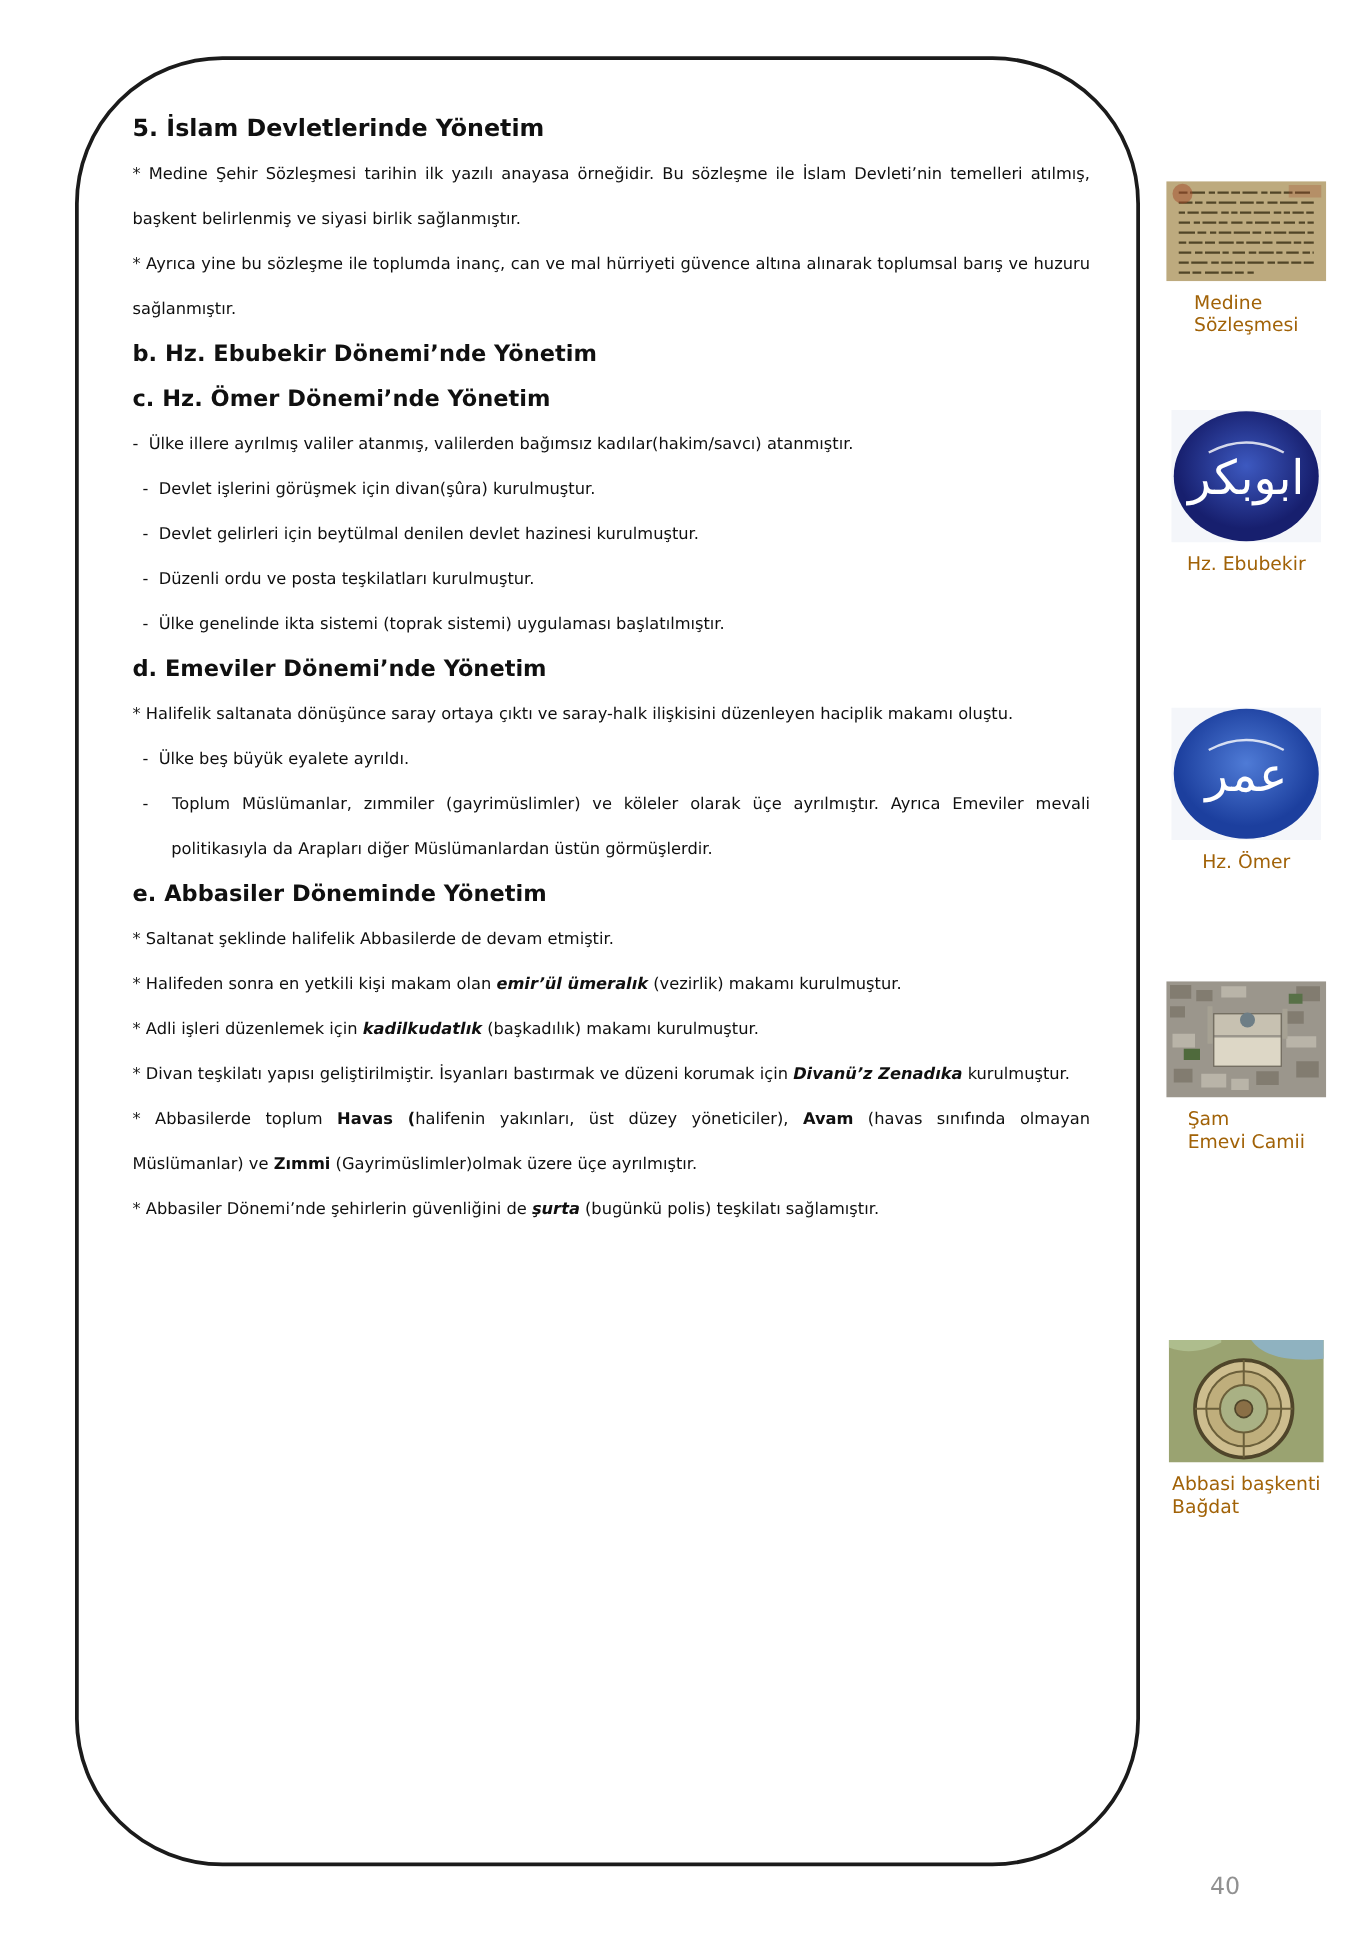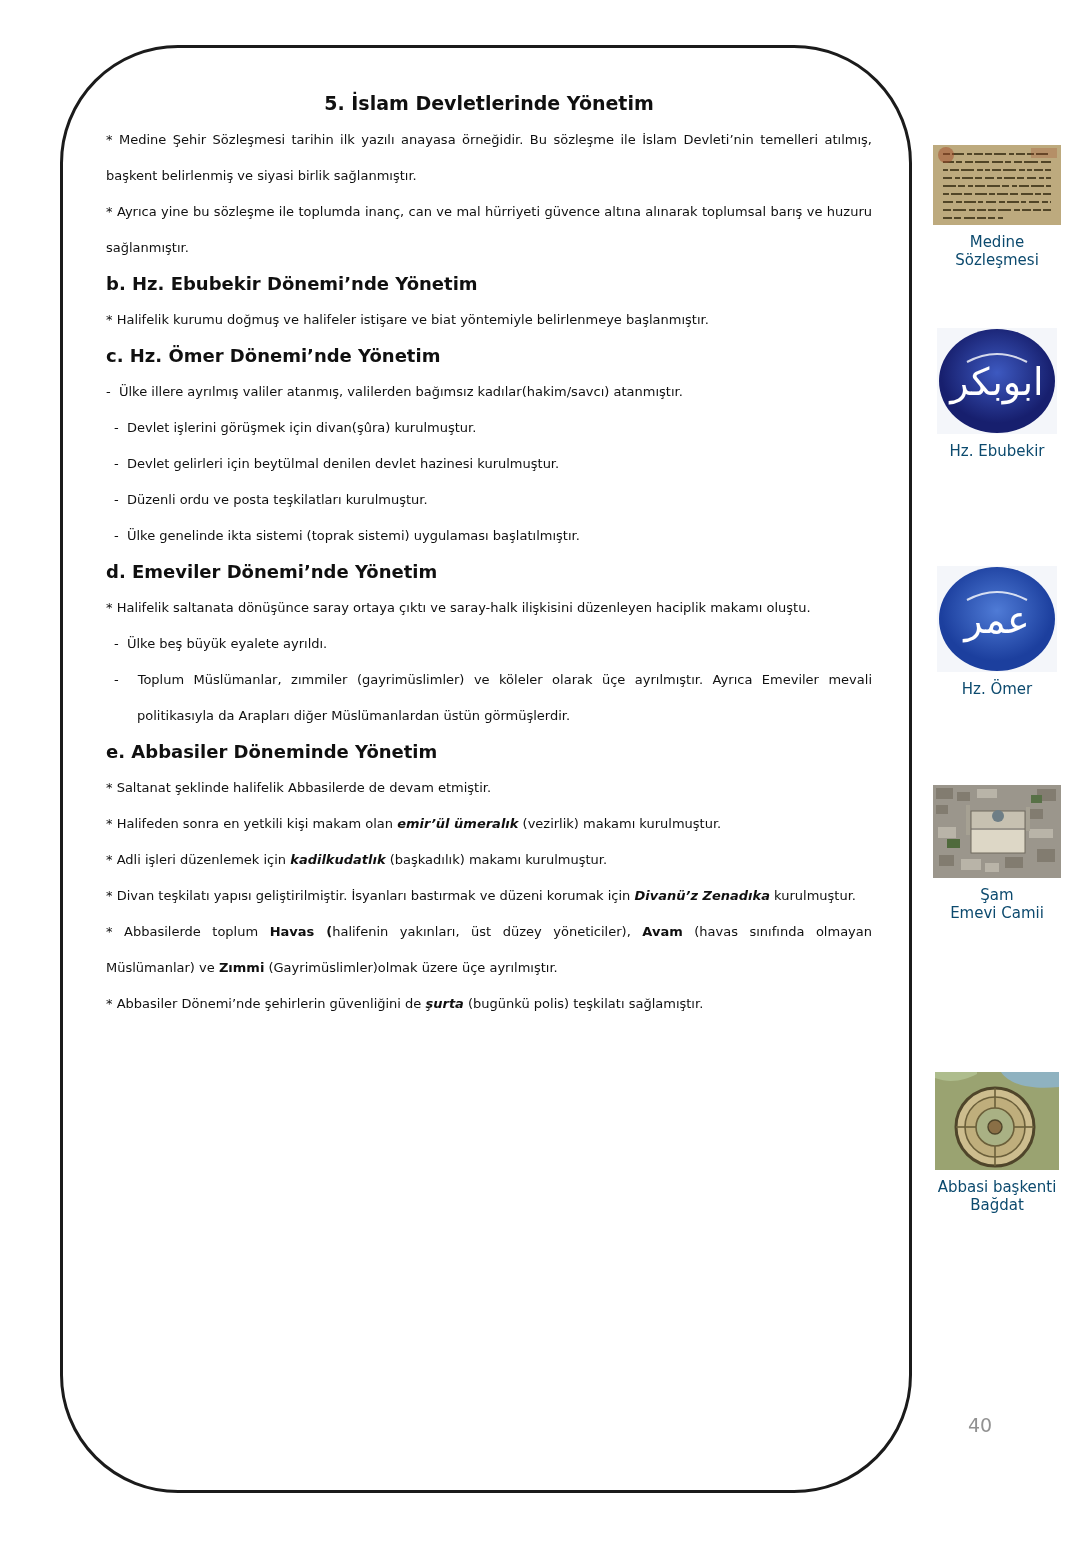--- a/index.html
+++ b/index.html
@@ -19,21 +19,21 @@
     border: 3px solid #1b1b1b;
     border-radius: 118px;
   }
   .content {
     position: absolute;
     left: 106px; top: 84px;
     width: 766px;
   }
   .title {
     margin: 0;
-    text-align: center;
+    text-align: left;
     font-weight: bold;
     font-size: 19px;
     line-height: 38px;
   }
   .sec-heading {
     font-weight: bold;
     font-size: 18px;
     line-height: 36px;
   }
   .para {
@@ -63,44 +63,43 @@
   }
   .fig-0 { top: 145px; }
   .fig-1 { top: 328px; }
   .fig-2 { top: 566px; }
   .fig-3 { top: 785px; }
   .fig-4 { top: 1072px; }
   .fig-image { display: block; line-height: 0; text-align: right; }
   figcaption {
     font-size: 15px;
     line-height: 18px;
-    text-align: center;
+    text-align: left;
     margin-top: 8px;
-    color: #0c4a6e;
+    color: #a16207;
   }
   .page-number {
     position: absolute;
-    left: 968px; top: 1414px;
+    left: 968px; top: 1498px;
     font-size: 19px;
     color: #919191;
   }
 </style>
 </head>
 <body>
 
 <div class="page">
   <div class="frame"></div>
 
   <div class="content">
     <h1 class="title">5. İslam Devletlerinde Yönetim</h1>
     <div id="sections">
         <div class="para flat"><span>*&nbsp;</span><span>Medine Şehir Sözleşmesi tarihin ilk yazılı anayasa örneğidir. Bu sözleşme ile İslam Devleti’nin temelleri atılmış, başkent belirlenmiş ve siyasi birlik sağlanmıştır.</span></div>
         <div class="para flat"><span>*&nbsp;</span><span>Ayrıca yine bu sözleşme ile toplumda inanç, can ve mal hürriyeti güvence altına alınarak toplumsal barış ve huzuru sağlanmıştır.</span></div>
         <div class="sec-heading">b. Hz. Ebubekir Dönemi’nde Yönetim</div>
-        <div class="para flat"><span>*&nbsp;</span><span>Halifelik kurumu doğmuş ve halifeler istişare ve biat yöntemiyle belirlenmeye başlanmıştır.</span></div>
         <div class="sec-heading">c. Hz. Ömer Dönemi’nde Yönetim</div>
         <div class="para flat"><span>-&nbsp;&nbsp;</span><span>Ülke illere ayrılmış valiler atanmış, valilerden bağımsız kadılar(hakim/savcı) atanmıştır.</span></div>
         <div class="para dash"><span>-&nbsp;&nbsp;</span><span>Devlet işlerini görüşmek için divan(şûra) kurulmuştur.</span></div>
         <div class="para dash"><span>-&nbsp;&nbsp;</span><span>Devlet gelirleri için beytülmal denilen devlet hazinesi kurulmuştur.</span></div>
         <div class="para dash"><span>-&nbsp;&nbsp;</span><span>Düzenli ordu ve posta teşkilatları kurulmuştur.</span></div>
         <div class="para dash"><span>-&nbsp;&nbsp;</span><span>Ülke genelinde ikta sistemi (toprak sistemi) uygulaması başlatılmıştır.</span></div>
         <div class="sec-heading">d. Emeviler Dönemi’nde Yönetim</div>
         <div class="para flat"><span>*&nbsp;</span><span>Halifelik saltanata dönüşünce saray ortaya çıktı ve saray-halk ilişkisini düzenleyen haciplik makamı oluştu.</span></div>
         <div class="para dash"><span>-&nbsp;&nbsp;</span><span>Ülke beş büyük eyalete ayrıldı.</span></div>
         <div class="para dash"><span>-&nbsp;&nbsp;</span><span>Toplum Müslümanlar, zımmiler (gayrimüslimler) ve köleler olarak üçe ayrılmıştır. Ayrıca Emeviler mevali politikasıyla da Arapları diğer Müslümanlardan üstün görmüşlerdir.</span></div>

